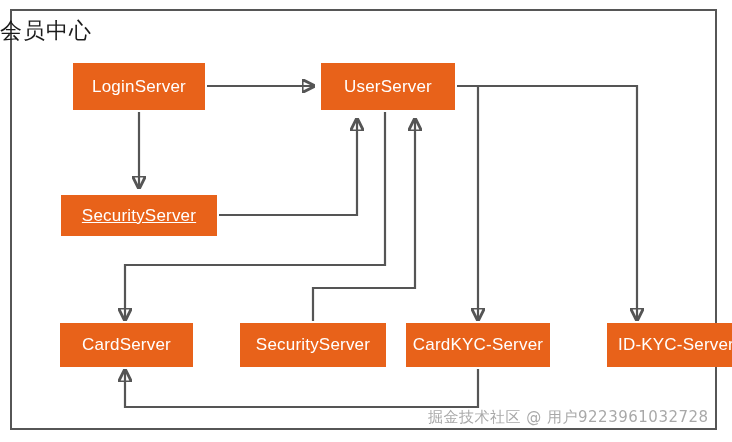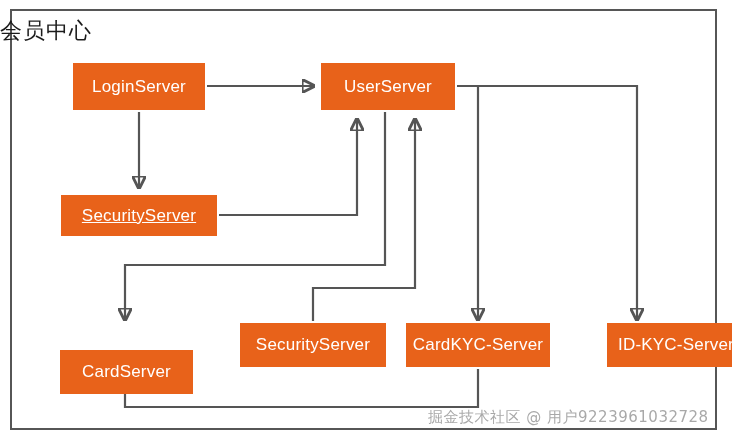--- a/index.html
+++ b/index.html
@@ -113,21 +113,21 @@
   <div id="nodes">
       <div class="node" style="left: 73px; top: 63px; width: 132px; height: 47px; background: rgb(232, 98, 26); color: rgb(255, 255, 255);">
         <span>LoginServer</span>
       </div>
       <div class="node" style="left: 321px; top: 63px; width: 134px; height: 47px; background: rgb(232, 98, 26); color: rgb(255, 255, 255); justify-content: center;">
         <span>UserServer</span>
       </div>
       <div class="node" style="left: 61px; top: 195px; width: 156px; height: 41px; background: rgb(232, 98, 26); color: rgb(255, 255, 255); text-decoration: underline;">
         <span>SecurityServer</span>
       </div>
-      <div class="node" style="left: 60px; top: 323px; width: 133px; height: 44px; background: rgb(232, 98, 26); color: rgb(255, 255, 255); margin-top: 27px;">
+      <div class="node" style="left: 60px; top: 323px; width: 133px; height: 44px; background: rgb(232, 98, 26); color: rgb(255, 255, 255);">
         <span>CardServer</span>
       </div>
       <div class="node" style="left: 240px; top: 323px; width: 146px; height: 44px; background: rgb(232, 98, 26); color: rgb(255, 255, 255);">
         <span>SecurityServer</span>
       </div>
       <div class="node" style="left: 406px; top: 323px; width: 144px; height: 44px; background: rgb(232, 98, 26); color: rgb(255, 255, 255);">
         <span>CardKYC-Server</span>
       </div>
       <div class="node" style="left: 566px; top: 323px; width: 138px; height: 44px; background: rgb(232, 98, 26); color: rgb(255, 255, 255); margin-left: 41px;">
         <span>ID-KYC-Server</span>

